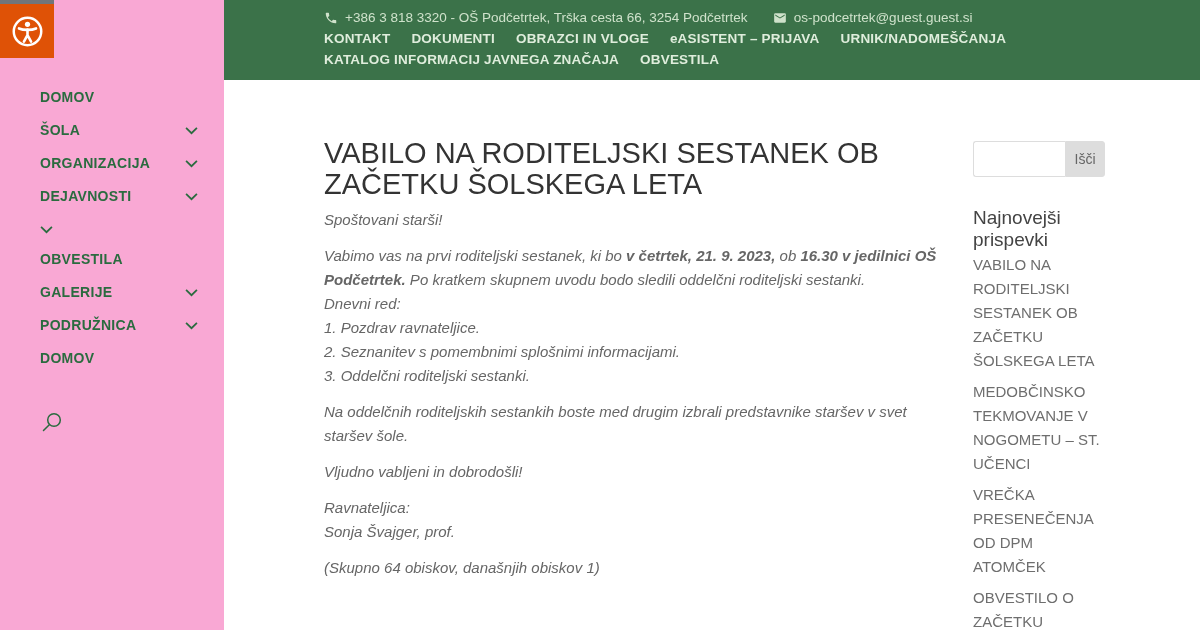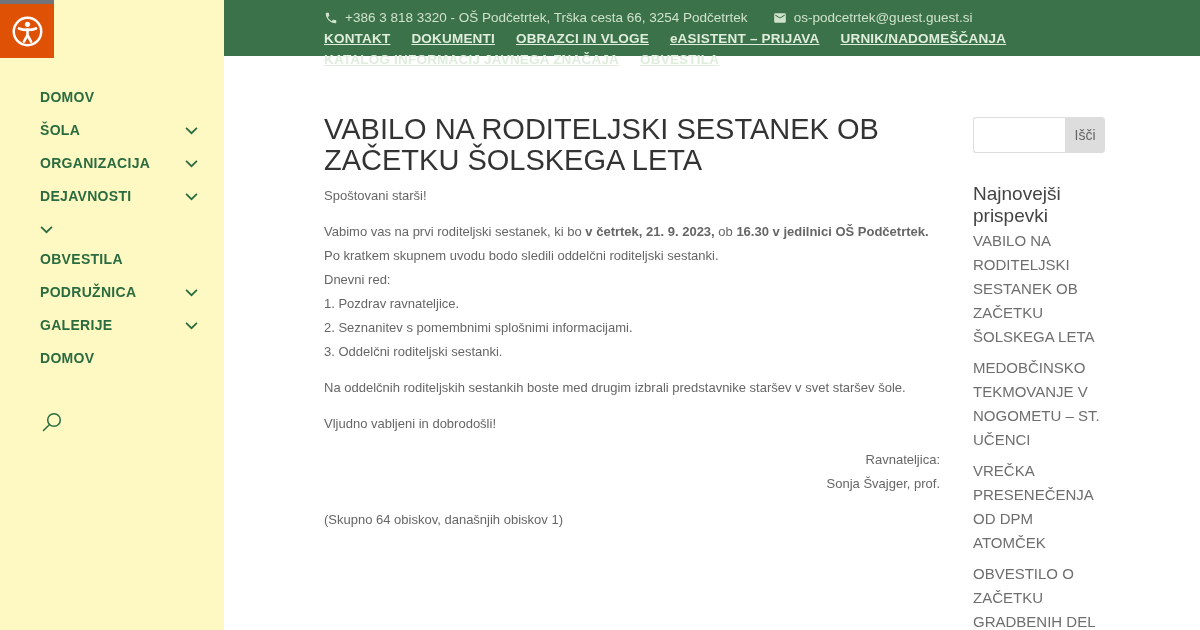--- a/index.html
+++ b/index.html
@@ -9,21 +9,21 @@
     background: #ffffff;
     overflow: hidden;
     position: relative;
   }
   .page { width: 1200px; height: 630px; overflow: hidden; position: relative; }
 
   
   .left-sidebar {
     position: absolute; left: 0; top: 0;
     width: 224px; height: 630px;
-    background: #fef9c3;
+    background: #f9a8d4;
     z-index: 3;
   }
   .a11y-wrap { width: 54px; }
   .a11y-topstrip { width: 54px; height: 4px; background: #71757a; }
   .a11y-btn {
     width: 54px; height: 54px; border: none; cursor: pointer;
     background: #df5206; display: flex; align-items: center; justify-content: center;
   }
   .a11y-btn svg { width: 33px; height: 33px; display: block; }
 
@@ -39,48 +39,48 @@
 
   .side-search { display: inline-block; margin: 28px 0 0 40px; cursor: pointer; }
   .side-search svg { width: 23px; height: 23px; }
   .side-search circle { fill: none; stroke: #2a6b3f; stroke-width: 1.5; }
   .side-search line { stroke: #2a6b3f; stroke-width: 1.5; stroke-linecap: round; }
 
   
   .main-col { margin-left: 224px; }
 
   .top-bar {
-    height: 56px; background: #3b7249;
+    height: 80px; background: #3b7249;
     padding: 7px 20px 0 100px;
   }
   .contact-row {
     display: flex; align-items: center; gap: 25px;
     height: 21px; font-size: 13.5px; font-weight: 500; color: #cfe2cb;
   }
   .contact-item { display: inline-flex; align-items: center; gap: 7px; cursor: pointer; white-space: nowrap; }
   .contact-item svg { width: 14px; height: 14px; fill: #cfe2cb; flex: 0 0 auto; }
   .top-nav { display: flex; gap: 21px; height: 21px; align-items: center; }
   .top-nav-item {
     font-size: 13.5px; font-weight: 600; color: #dfeddc;
-    letter-spacing: 0.2px; cursor: pointer; white-space: nowrap; text-decoration: underline;
+    letter-spacing: 0.2px; cursor: pointer; white-space: nowrap;
   }
 
   
   .content { display: flex; padding: 58px 0 0 100px; }
   article.post { width: 616px; margin-right: 33px; flex: 0 0 auto; }
 
   h1.post-title {
     font-size: 29px; line-height: 31px; font-weight: 500; color: #333333;
     margin-bottom: 8px;
   }
   .meta { font-size: 14px; color: #666666; margin-bottom: 48px; }
   .meta .sep { margin: 0 4px; }
   .meta [data-name="meta-author-link"], .meta [data-name="meta-date"] { cursor: pointer; }
 
-  .post-body p { font-size: 13px; line-height: 24px; color: #666666; margin-bottom: 12px; }
+  .post-body p { font-size: 15px; line-height: 24px; color: #666666; margin-bottom: 12px; font-style: italic; }
   .post-body strong { font-weight: 700; }
 
   
   .right-rail { width: 132px; flex: 0 0 auto; padding-top: 3px; }
   .search-form { display: flex; width: 132px; }
   .search-input {
     width: 92px; height: 36px; border: 1px solid #dddddd; border-right: none;
     border-radius: 3px 0 0 3px; background: #ffffff; padding: 0 6px;
     font-size: 14px; color: #666; outline: none;
   }
@@ -140,28 +140,28 @@
             </svg>
           </li>
           <li class="side-item" data-name="sidebar-item-sodelovanje-s-star-i">
             <svg class="chev" viewBox="0 0 12 8" data-name="chevron-down-icon">
               <polyline points="1,1.5 6,6.5 11,1.5"></polyline>
             </svg>
           </li>
           <li class="side-item" data-name="sidebar-item-obvestila">
             <span class="side-label" data-name="sidebar-item-label">OBVESTILA</span>
           </li>
+          <li class="side-item" data-name="sidebar-item-galerije">
+            <span class="side-label" data-name="sidebar-item-label">GALERIJE</span>
+            <svg class="chev" viewBox="0 0 12 8" data-name="chevron-down-icon">
+              <polyline points="1,1.5 6,6.5 11,1.5"></polyline>
+            </svg>
+          </li>
           <li class="side-item" data-name="sidebar-item-podru-nica">
             <span class="side-label" data-name="sidebar-item-label">PODRUŽNICA</span>
-            <svg class="chev" viewBox="0 0 12 8" data-name="chevron-down-icon">
-              <polyline points="1,1.5 6,6.5 11,1.5"></polyline>
-            </svg>
-          </li>
-          <li class="side-item" data-name="sidebar-item-galerije">
-            <span class="side-label" data-name="sidebar-item-label">GALERIJE</span>
             <svg class="chev" viewBox="0 0 12 8" data-name="chevron-down-icon">
               <polyline points="1,1.5 6,6.5 11,1.5"></polyline>
             </svg>
           </li>
           <li class="side-item" data-name="sidebar-item-vrtec">
             <span class="side-label" data-name="sidebar-item-label">DOMOV</span>
           </li>
         </ul>
     </nav>
     <a class="side-search" data-name="sidebar-search-toggle" aria-label="Search">
@@ -202,21 +202,21 @@
     </header>
 
     <div class="content">
       <article class="post" data-name="post-article">
         <h1 class="post-title" data-name="post-title">VABILO NA RODITELJSKI SESTANEK OB ZAČETKU ŠOLSKEGA LETA</h1>
         <div class="post-body" id="post-body" data-name="post-body">
             <p data-name="post-paragraph"><span>Spoštovani starši!</span></p>
             <p data-name="post-paragraph"><span>Vabimo vas na prvi roditeljski sestanek, ki bo </span><strong>v četrtek, 21. 9. 2023,</strong><span> ob </span><strong>16.30 v jedilnici OŠ Podčetrtek.</strong><span> Po kratkem skupnem uvodu bodo sledili oddelčni roditeljski sestanki.</span><br><span>Dnevni red:</span><br><span>1. Pozdrav ravnateljice.</span><br><span>2. Seznanitev s pomembnimi splošnimi informacijami.</span><br><span>3. Oddelčni roditeljski sestanki.</span></p>
             <p data-name="post-paragraph"><span>Na oddelčnih roditeljskih sestankih boste med drugim izbrali predstavnike staršev v svet staršev šole.</span></p>
             <p data-name="post-paragraph"><span>Vljudno vabljeni in dobrodošli!</span></p>
-            <p data-name="post-paragraph" style="text-align: right;"><span>Ravnateljica:</span><br><span>Sonja Švajger, prof.</span></p>
+            <p data-name="post-paragraph" style=""><span>Ravnateljica:</span><br><span>Sonja Švajger, prof.</span></p>
             <p data-name="post-paragraph"><span>(Skupno 64 obiskov, današnjih obiskov 1)</span></p>
           </div>
       </article>
 
       <aside class="right-rail" data-name="right-sidebar">
         <form class="search-form" data-name="search-form">
           <input class="search-input" type="text" data-name="search-input" placeholder="" style="">
           <button class="search-btn" type="submit" data-name="search-button">Išči</button>
         </form>
         <h2 class="widget-title" data-name="recent-posts-title">Najnovejši prispevki</h2>

